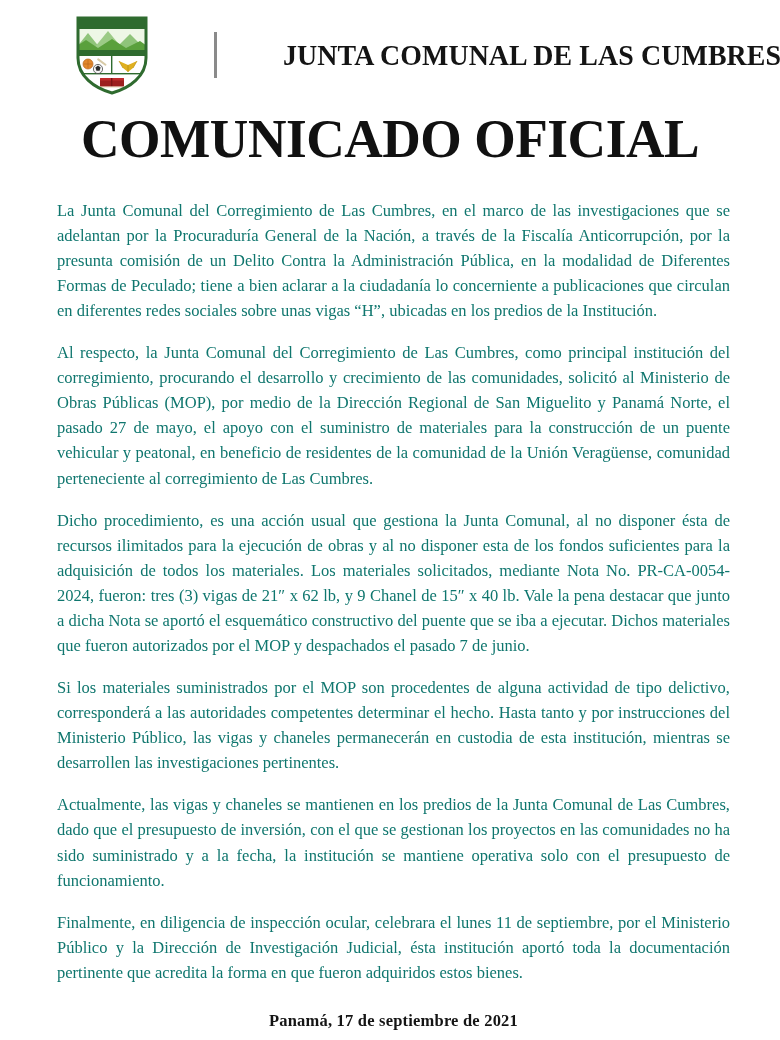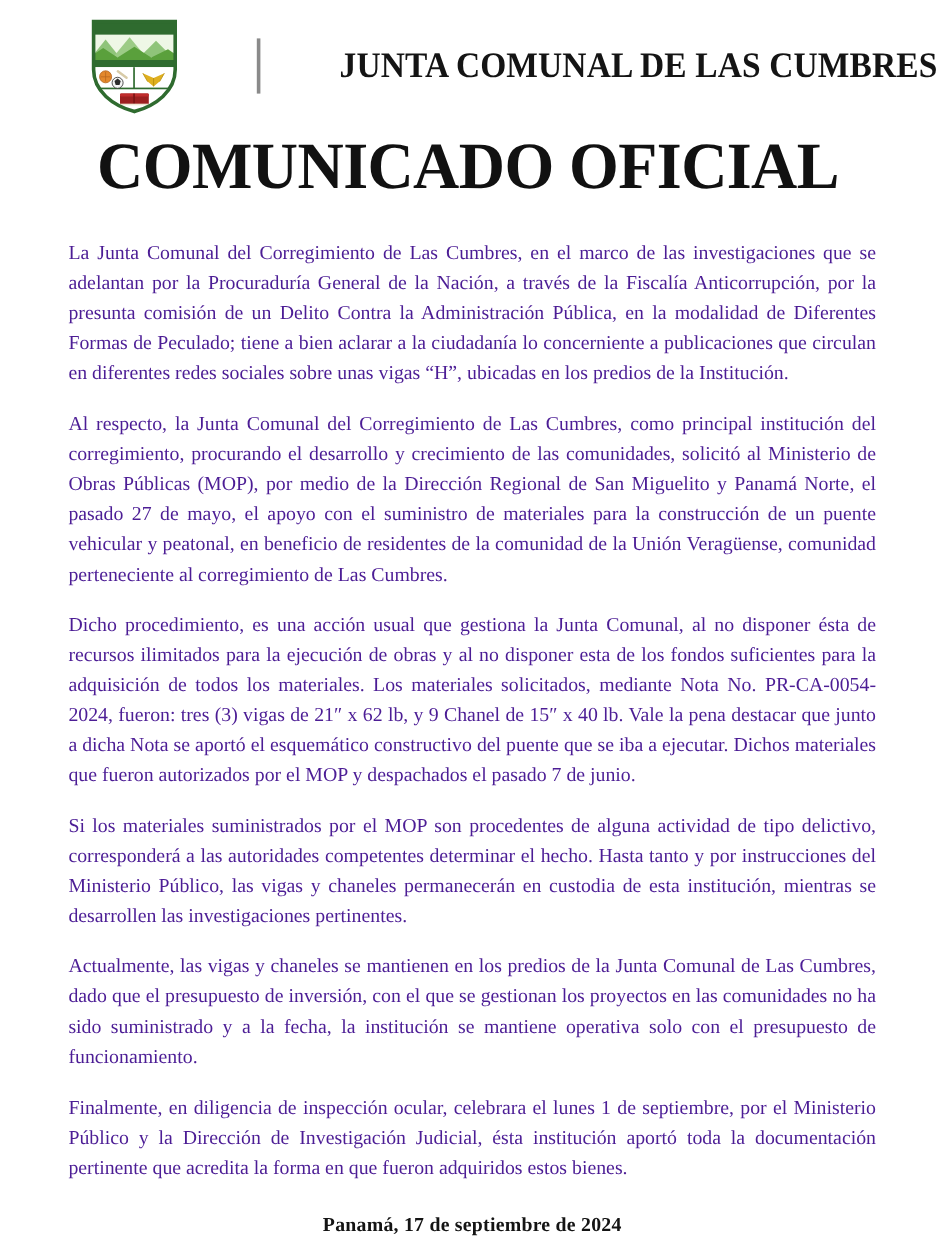--- a/index.html
+++ b/index.html
@@ -80,21 +80,21 @@
     margin: 30px 50px 0 57px;
     width: 673px;
     box-sizing: border-box;
   }
 
   .para {
     text-align: justify;
     font-size: 16.5px;
     line-height: 1.52;
     margin: 0 0 17px 0;
-    color: #4c1d95;
+    color: #0f766e;
     hyphens: none;
   }
 
   .para:last-of-type {
     margin-bottom: 0;
   }
 
   .signoff {
     text-align: center;
     font-weight: bold;
@@ -167,18 +167,18 @@
   </div>
 
   <h1 class="doc-title">COMUNICADO OFICIAL</h1>
 
   <div class="body-copy">
     <p class="para">La Junta Comunal del Corregimiento de Las Cumbres, en el marco de las investigaciones que se adelantan por la Procuraduría General de la Nación, a través de la Fiscalía Anticorrupción, por la presunta comisión de un Delito Contra la Administración Pública, en la modalidad de Diferentes Formas de Peculado; tiene a bien aclarar a la ciudadanía lo concerniente a publicaciones que circulan en diferentes redes sociales sobre unas vigas “H”, ubicadas en los predios de la Institución.</p>
     <p class="para">Al respecto, la Junta Comunal del Corregimiento de Las Cumbres, como principal institución del corregimiento, procurando el desarrollo y crecimiento de las comunidades, solicitó al Ministerio de Obras Públicas (MOP), por medio de la Dirección Regional de San Miguelito y Panamá Norte, el pasado 27 de mayo, el apoyo con el suministro de materiales para la construcción de un puente vehicular y peatonal, en beneficio de residentes de la comunidad de la Unión Veragüense, comunidad perteneciente al corregimiento de Las Cumbres.</p>
     <p class="para">Dicho procedimiento, es una acción usual que gestiona la Junta Comunal, al no disponer ésta de recursos ilimitados para la ejecución de obras y al no disponer esta de los fondos suficientes para la adquisición de todos los materiales. Los materiales solicitados, mediante Nota No. PR-CA-0054-2024, fueron: tres (3) vigas de 21″ x 62 lb, y 9 Chanel de 15″ x 40 lb. Vale la pena destacar que junto a dicha Nota se aportó el esquemático constructivo del puente que se iba a ejecutar. Dichos materiales que fueron autorizados por el MOP y despachados el pasado 7 de junio.</p>
     <p class="para">Si los materiales suministrados por el MOP son procedentes de alguna actividad de tipo delictivo, corresponderá a las autoridades competentes determinar el hecho. Hasta tanto y por instrucciones del Ministerio Público, las vigas y chaneles permanecerán en custodia de esta institución, mientras se desarrollen las investigaciones pertinentes.</p>
     <p class="para">Actualmente, las vigas y chaneles se mantienen en los predios de la Junta Comunal de Las Cumbres, dado que el presupuesto de inversión, con el que se gestionan los proyectos en las comunidades no ha sido suministrado y a la fecha, la institución se mantiene operativa solo con el presupuesto de funcionamiento.</p>
-    <p class="para">Finalmente, en diligencia de inspección ocular, celebrara el lunes 1 de septiembre, por el Ministerio Público y la Dirección de Investigación Judicial, ésta institución aportó toda la documentación pertinente que acredita la forma en que fueron adquiridos estos bienes.</p>
+    <p class="para">Finalmente, en diligencia de inspección ocular, celebrara el lunes 11 de septiembre, por el Ministerio Público y la Dirección de Investigación Judicial, ésta institución aportó toda la documentación pertinente que acredita la forma en que fueron adquiridos estos bienes.</p>
 
-    <div class="signoff">Panamá, 17 de septiembre de 2024</div>
+    <div class="signoff">Panamá, 17 de septiembre de 2021</div>
   </div>
 
 </div>
 
 </body></html>

